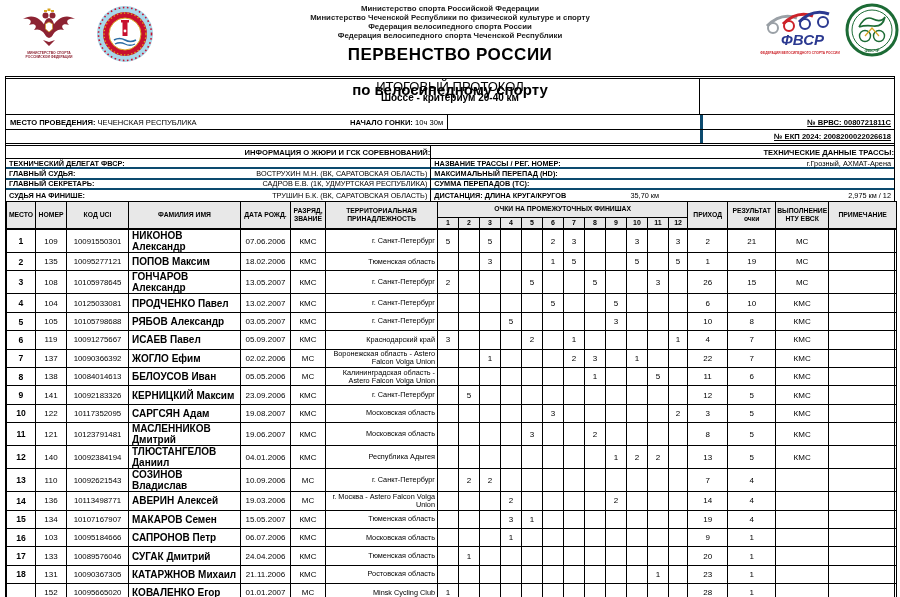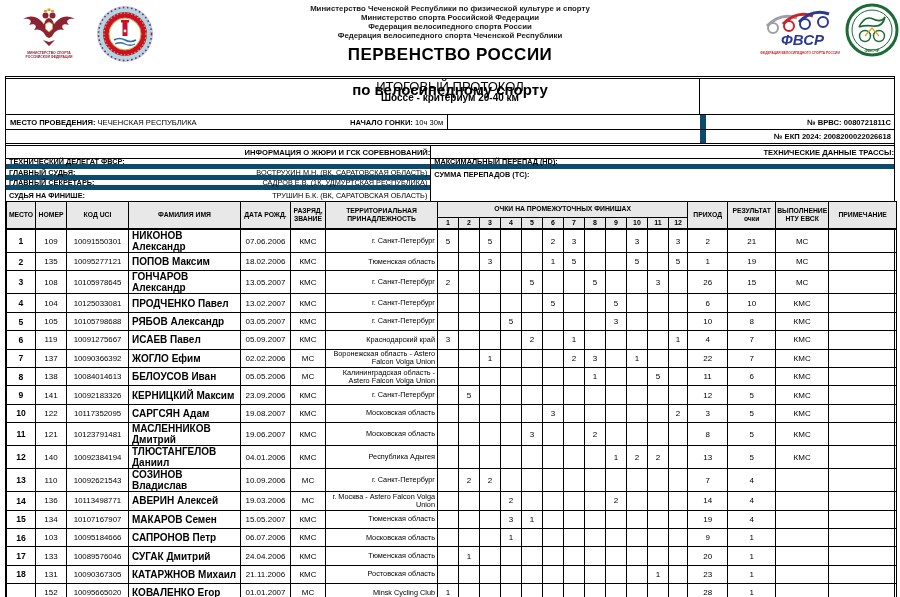--- a/index.html
+++ b/index.html
@@ -22,29 +22,29 @@
   .protocol-band { position: relative; height: 36px; border-bottom: 1px solid #000; text-align: center; padding-top: 2px; }
   .protocol-band .p1 { font-size: 13px; font-weight: normal; line-height: 11px; }
   .protocol-band .p2, .protocol-band .p3 { font-size: 10px; font-weight: bold; line-height: 11.5px; }
   .proto-right-box { position: absolute; right: 0; top: 0; bottom: 0; width: 195px; border-left: 1px solid #000; }
 
   .meta-band { border-bottom: 3px double #000; font-size: 7.6px; }
   .meta-row { display: flex; height: 14px; align-items: center; }
   .meta-row + .meta-row { border-top: 1px solid #000; }
   .meta-c1 { width: 49.8%; display: flex; justify-content: space-between; padding: 0 4px; border-right: 1px solid #000; align-self: stretch; align-items: center; }
   .meta-c2 { flex: 1; }
-  .meta-c3 { width: 21.9%; text-align: right; padding-right: 3px; border-left: 6px solid #0c4a6e; align-self: stretch; display: flex; align-items: center; justify-content: flex-end; font-weight: bold; }
+  .meta-c3 { width: 21.9%; text-align: right; padding-right: 3px; border-left: 3px solid #0c4a6e; align-self: stretch; display: flex; align-items: center; justify-content: flex-end; font-weight: bold; text-decoration: underline; }
   .lbl { font-weight: bold; }
   .val { font-weight: normal; }
 
   .jt-band { display: flex; font-size: 7.3px; }
   .jt-half { width: 47.9%; border-right: 1px solid #000; }
   .jt-half:last-child { width: 52.1%; border-right: none; }
   .jt-title { height: 13px; line-height: 13px; text-align: right; font-weight: bold; border-bottom: 1px solid #000; font-size: 7.6px; }
-  .jt-row { height: 10.4px; display: flex; align-items: center; justify-content: space-between; padding: 0 3px; border-bottom: 5px solid #0c4a6e; }
+  .jt-row { height: 10.4px; display: flex; align-items: center; justify-content: space-between; padding: 0 3px; border-bottom: 2px solid #0c4a6e; }
   .jt-row:last-child { border-bottom: none; }
   .dist-row .total { text-align: right; }
   .dist-row .laps { width: 232px; text-align: right; }
 
   
   table.results { border-collapse: collapse; table-layout: fixed; width: 100%; }
   .results th, .results td { border: 1px solid #000; overflow: hidden; }
   .results thead th { background: #e8e8e8; font-size: 6.8px; font-weight: bold; text-align: center; vertical-align: middle; line-height: 1.18; padding: 0 1px; }
   .results thead tr.h1 th { height: 16px; }
   .results thead tr.h2 th { height: 12px; font-size: 7px; }
@@ -92,22 +92,22 @@
         <circle cx="31" cy="30" r="16" fill="#fff" stroke="#d9a520" stroke-width="1"></circle>
         <rect x="28.5" y="18" width="5" height="14" fill="#c8102e"></rect>
         <rect x="27" y="16" width="8" height="2.5" fill="#c8102e"></rect>
         <circle cx="31" cy="27" r="1.4" fill="#fff"></circle>
         <path d="M20 36 q5.5 -3 11 0 q5.5 3 11 0" fill="none" stroke="#2b6ca3" stroke-width="1.6"></path>
         <path d="M21 40 q5 -2.6 10 0 q5 2.6 10 0" fill="none" stroke="#2b6ca3" stroke-width="1.4"></path>
       </svg>
     </div>
 
     <div class="ministry-lines">
+      <div>Министерство спорта Российской Федерации</div>
       <div>Министерство Чеченской Республики по физической культуре и спорту</div>
-      <div>Министерство спорта Российской Федерации</div>
       <div>Федерация велосипедного спорта России</div>
       <div>Федерация велосипедного спорта Чеченской Республики</div>
     </div>
     <div class="main-title">ПЕРВЕНСТВО РОССИИ</div>
     <div class="sub-title">по велосипедному спорту</div>
 
     <div class="logo" style="left:760px; top:4px; width:80px;">
       <svg width="78" height="44" viewBox="0 0 78 44">
         <g fill="none" stroke-width="3">
           <path d="M6 22 q14 -14 30 -8" stroke="#9aa0a6"></path>
@@ -175,26 +175,35 @@
             <span class="val">САДРОВ Е.В. (1К, УДМУРТСКАЯ РЕСПУБЛИКА)</span>
         </div>
         <div class="jt-row">
           <span class="lbl">СУДЬЯ НА ФИНИШЕ:</span>
             <span class="val">ТРУШИН Б.К. (ВК, САРАТОВСКАЯ ОБЛАСТЬ)</span>
         </div>
       </div>
       <div class="jt-half">
         <div class="jt-title">ТЕХНИЧЕСКИЕ ДАННЫЕ ТРАССЫ:</div>
         <div class="jt-row">
+          <span class="lbl">НАЗВАНИЕ ТРАССЫ / РЕГ. НОМЕР:</span>
+            <span class="val">г.Грозный, АХМАТ-Арена</span>
+        </div>
+        <div class="jt-row">
           <span class="lbl">МАКСИМАЛЬНЫЙ ПЕРЕПАД (HD):</span>
             <span class="val"></span>
         </div>
         <div class="jt-row">
           <span class="lbl">СУММА ПЕРЕПАДОВ (ТС):</span>
             <span class="val"></span>
+        </div>
+        <div class="jt-row dist-row">
+          <span class="lbl" style="flex:1">ДИСТАНЦИЯ:  ДЛИНА КРУГА/КРУГОВ</span>
+          <span class="val total">35,70 км</span>
+          <span class="val laps">2,975 км / 12</span>
         </div>
       </div>
     </div>
 
     <table class="results">
       <colgroup>
         <col style="width:29px">
           <col style="width:31px">
           <col style="width:62px">
           <col style="width:112px">

